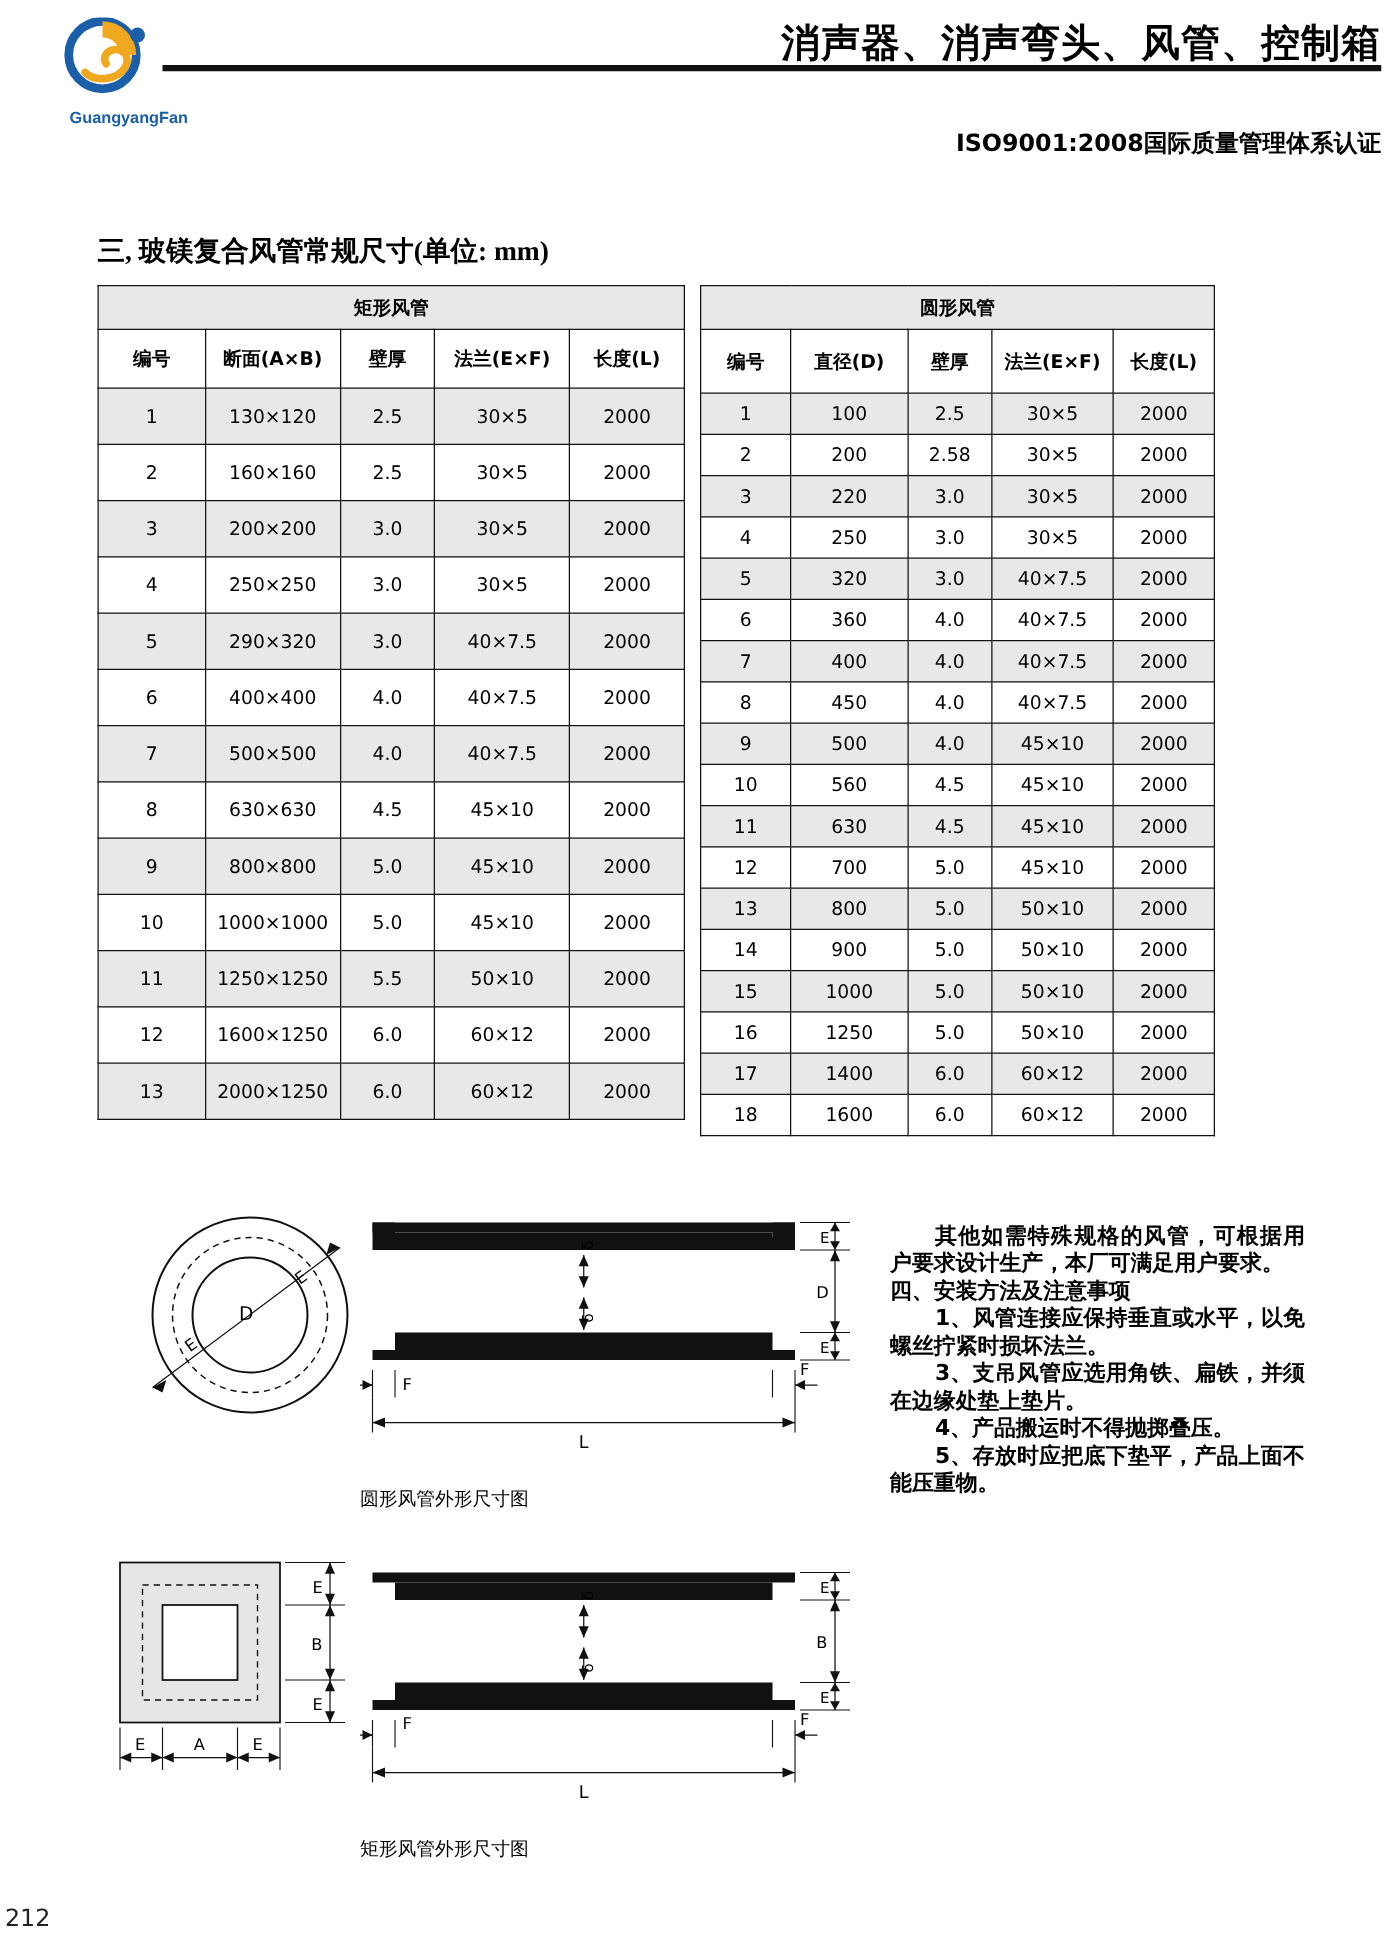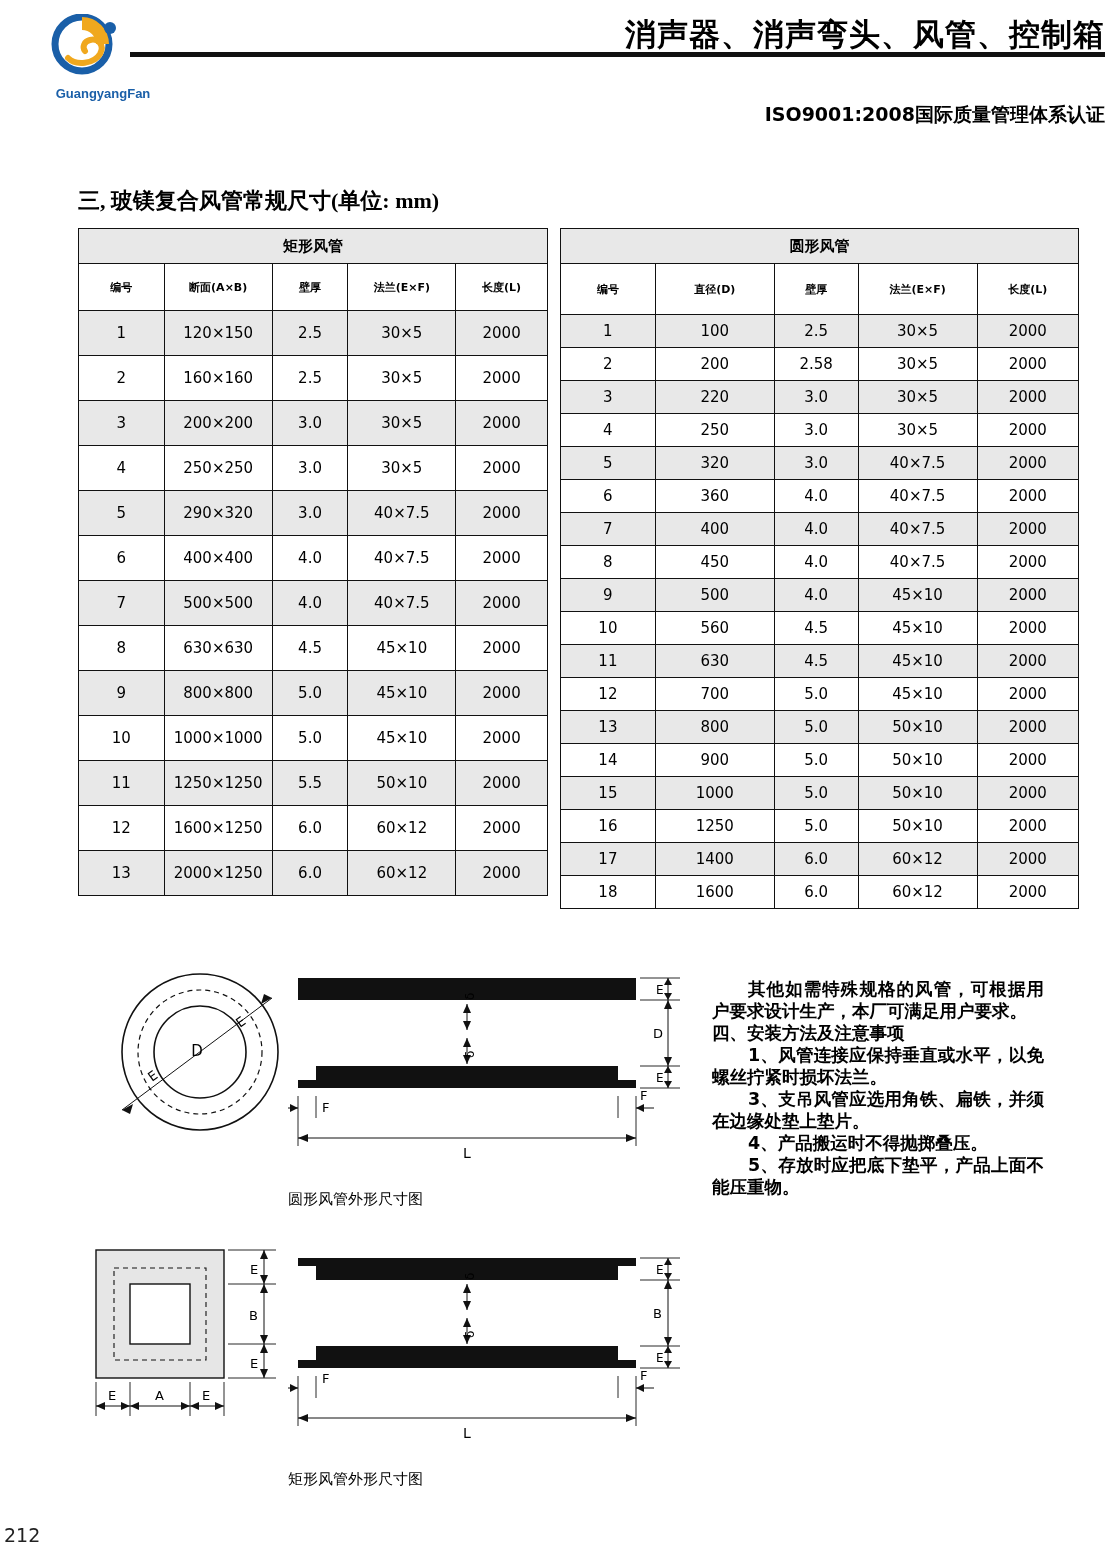--- a/index.html
+++ b/index.html
@@ -48,27 +48,27 @@
     position:absolute;border-collapse:collapse;
     font-family:"DejaVu Sans","Liberation Sans",sans-serif;
   }
   .tbl td,.tbl th{
     border:1px solid #111;
     text-align:center;vertical-align:middle;
     font-size:15px;font-weight:normal;
     padding:0;
   }
   .tbl .cap{font-weight:bold;font-size:15px;height:34px;}
-  .tbl .hd{font-weight:bold;font-size:11px;}
+  .tbl .hd{font-weight:bold;font-size:15px;}
   .shade{background:#e8e8e8;}
   #rect-table{left:78px;top:228px;width:470px;}
   #rect-table td{height:44px;}
   #rect-table .cap{height:34px;}
   #rect-table .hd{height:46px;}
-  #circ-table{left:560px;top:228px;width:519px;}
+  #circ-table{left:560px;top:228px;width:412px;}
   #circ-table td{height:32px;}
   #circ-table .cap{height:34px;}
   #circ-table .hd{height:50px;}
   .col-a{width:86px;}
   .col-b{width:108px;}
   .col-c{width:76px;}
   .col-d{width:108px;}
   .col-e{width:92px;}
 
   
@@ -126,21 +126,21 @@
     </tr>
     <tr>
       <td class="hd">编号</td>
       <td class="hd">断面(A×B)</td>
       <td class="hd">壁厚</td>
       <td class="hd">法兰(E×F)</td>
       <td class="hd">长度(L)</td>
     </tr>
     <tr class="shade">
       <td>1</td>
-      <td>120×150</td>
+      <td>130×120</td>
       <td>2.5</td>
       <td>30×5</td>
       <td>2000</td>
     </tr>
     <tr>
       <td>2</td>
       <td>160×160</td>
       <td>2.5</td>
       <td>30×5</td>
       <td>2000</td>

